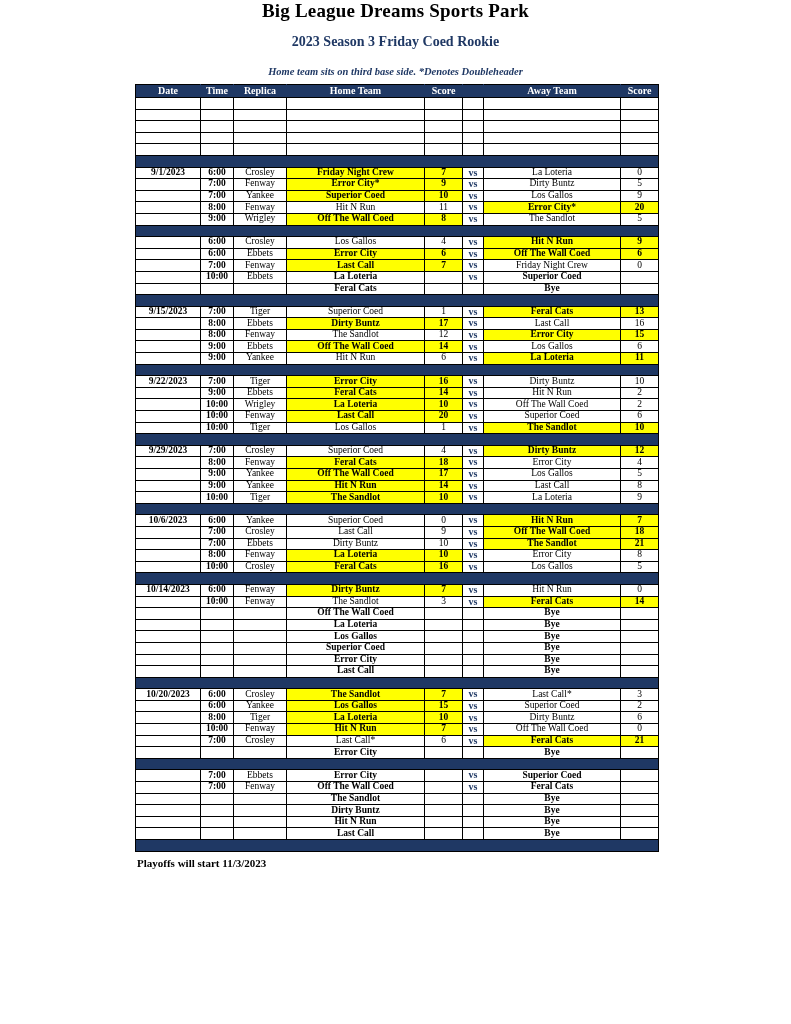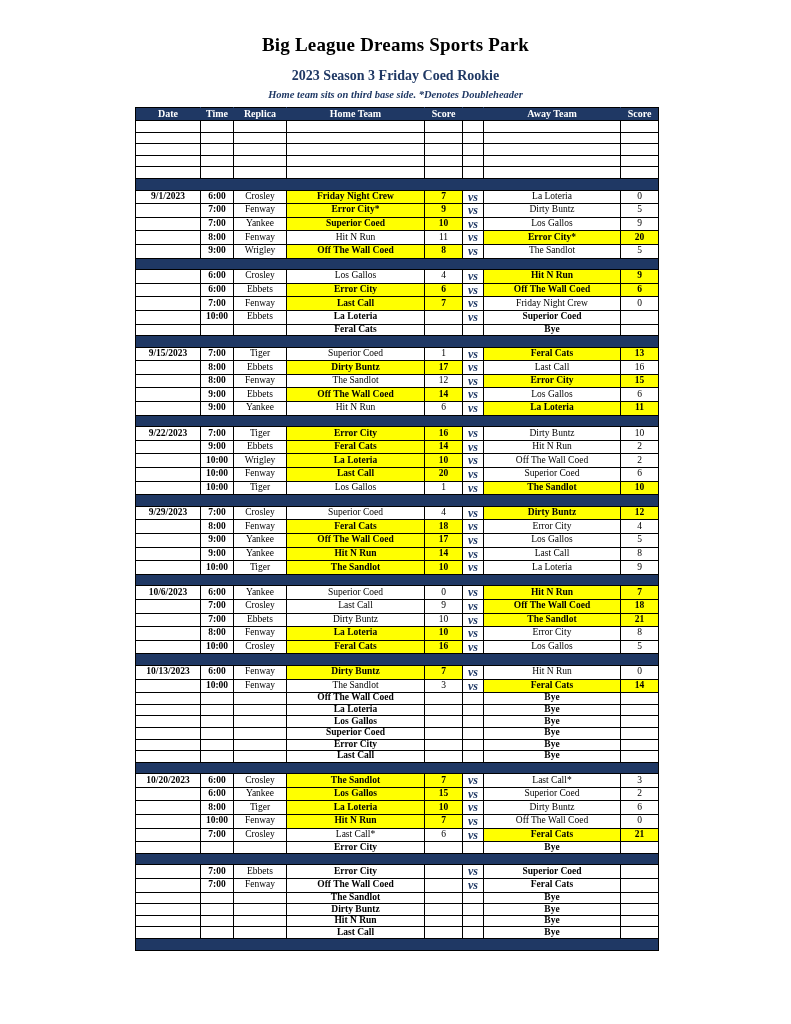--- a/index.html
+++ b/index.html
@@ -10,32 +10,32 @@
   }
   *{margin:0;padding:0;box-sizing:border-box;}
   html,body{background:#ffffff;}
   body{
     width:791px;height:1024px;
     font-family:"Liberation Serif", serif;
     color:var(--ink);
     position:relative;
     overflow:hidden;
   }
-  .page{padding-top:34px;}
+  .page{}
   .title{
     text-align:center;font-size:19px;font-weight:bold;color:#000;
     letter-spacing:.2px;
   }
   .subtitle{
     text-align:center;font-size:14px;font-weight:bold;color:var(--navy);
     margin-top:12px;
   }
   .note{
     text-align:center;font-size:10.5px;font-weight:bold;font-style:italic;
-    color:var(--navy);margin-top:5px;
+    color:var(--navy);margin-top:16px;
   }
   table.schedule{
     border-collapse:collapse;table-layout:fixed;
     width:523px;margin:7px 8px 0 135px;
   }
   .schedule th,.schedule td{
     border:1px solid #000;
     height:11.6px;
     padding:0 1px;
     text-align:center;
@@ -56,22 +56,22 @@
   .schedule thead th:first-child{border-left-color:#000;}
   .schedule thead th:last-child{border-right-color:#000;}
   tr.sep td{
     background:var(--navy);
     border-color:#000;
     height:11.6px;
   }
   td.b{font-weight:bold;}
   td.hl{background:var(--hl);font-weight:bold;}
   td.vs{
-    font-style:italic;font-weight:bold;
-    font-size:12px;color:var(--navy);
+    font-weight:bold;
+    font-size:10px;color:var(--navy);
   }
   .footer{
     margin:5px 0 0 137px;
     font-size:11px;font-weight:bold;color:#000;
   }
 </style>
 </head>
 <body>
 
 <div class="page">
@@ -469,21 +469,21 @@
           <td class="hl ">Feral Cats</td>
           <td class="hl">16</td>
           <td class="vs">vs</td>
           <td>Los Gallos</td>
           <td>5</td>
         </tr>
         <tr class="sep">
           <td colspan="8"></td>
         </tr>
         <tr>
-          <td class="b">10/13/2023</td>
+          <td class="b">10/14/2023</td>
           <td class="b">6:00</td>
           <td>Fenway</td>
           <td class="hl ">Dirty Buntz</td>
           <td class="hl">7</td>
           <td class="vs">vs</td>
           <td>Hit N Run</td>
           <td>0</td>
         </tr>
         <tr>
           <td class="b"></td>
@@ -680,14 +680,15 @@
           <td class="vs"></td>
           <td class="b">Bye</td>
           <td></td>
         </tr>
         <tr class="sep">
           <td colspan="8"></td>
         </tr>
       </tbody>
   </table>
 
+  <div class="footer">Playoffs will start 11/3/2023</div>
 
 </div>
 
 </body></html>

